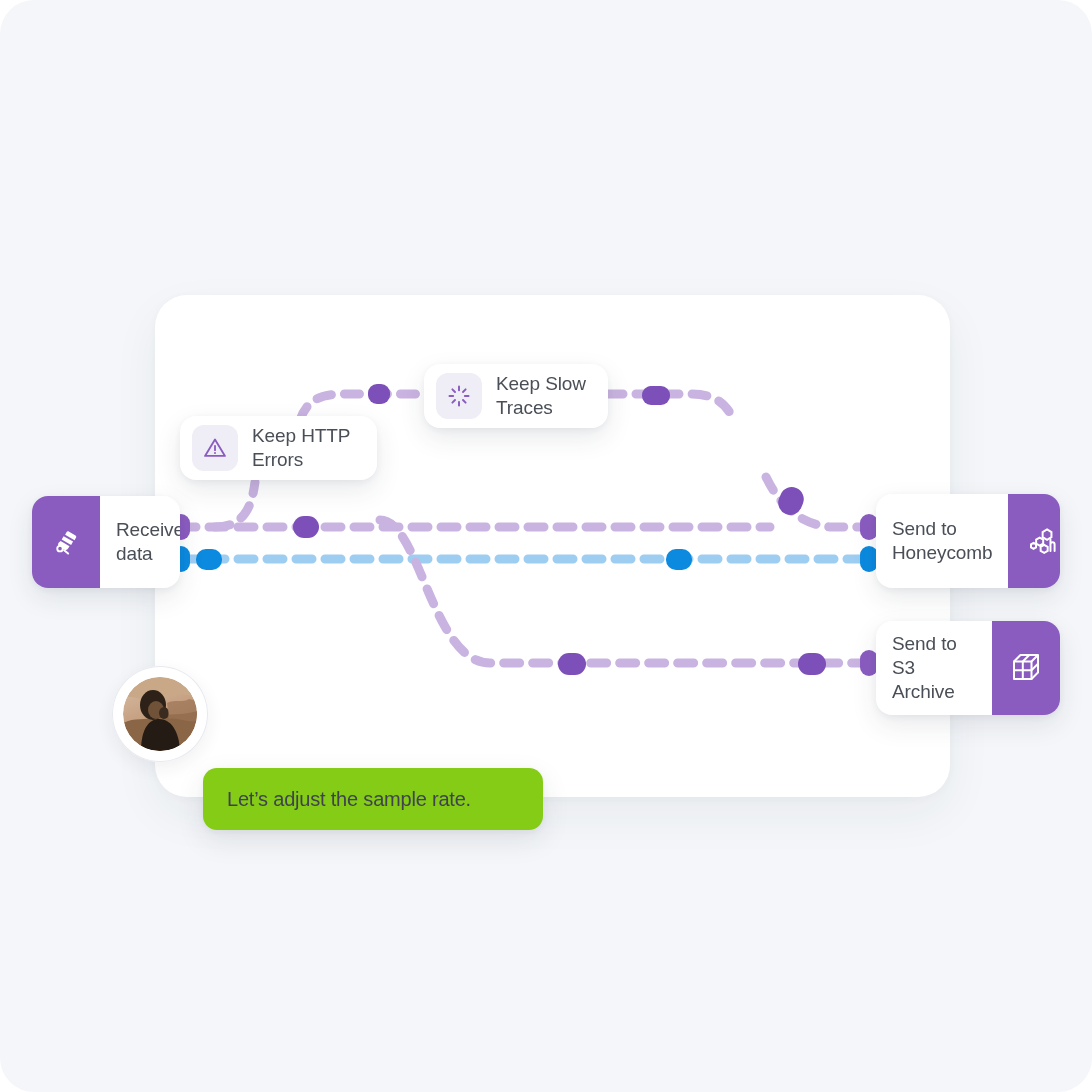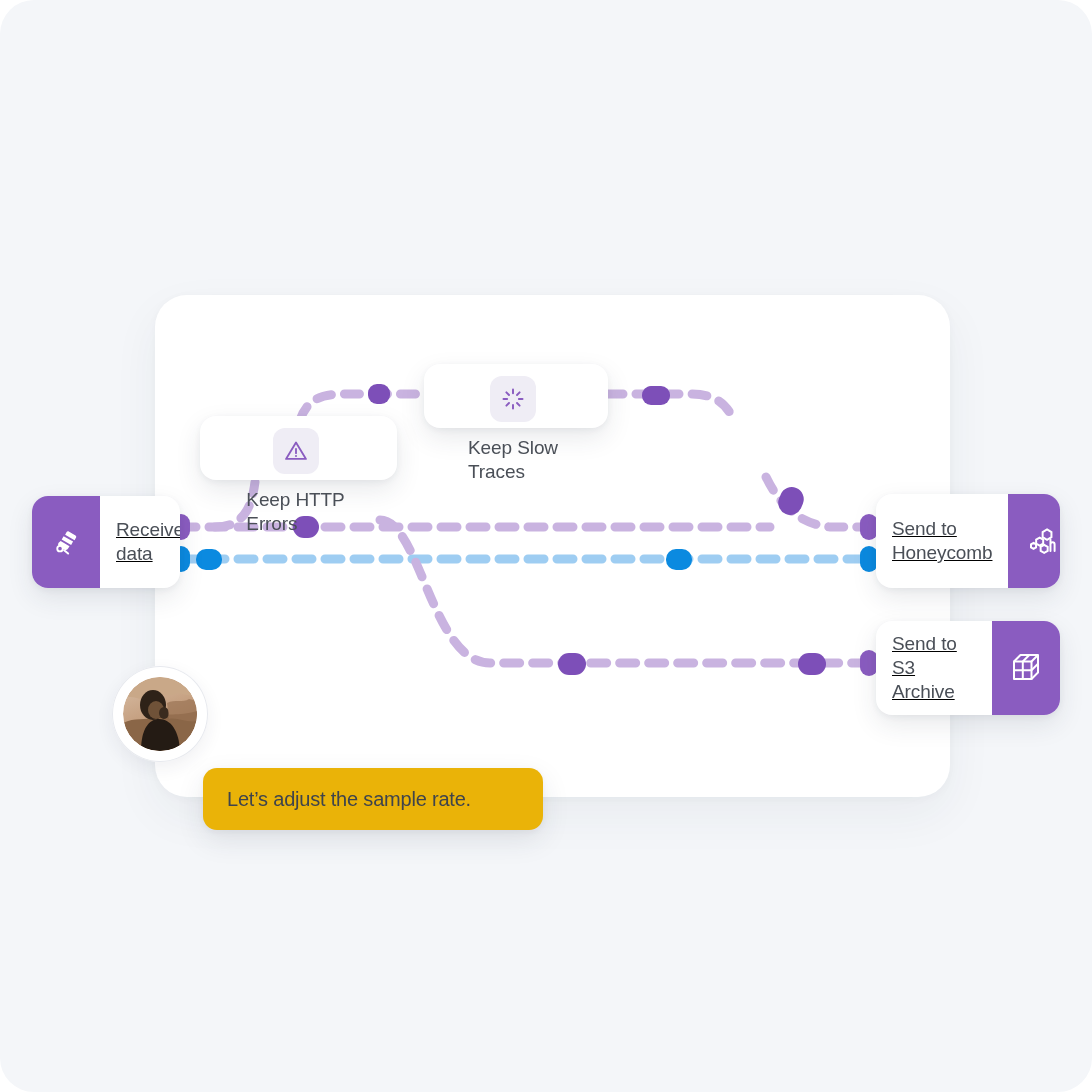--- a/index.html
+++ b/index.html
@@ -56,21 +56,20 @@
     border-radius: 16px;
     box-shadow: 0 10px 26px rgba(40, 48, 70, 0.10),
                 0 2px 6px rgba(40, 48, 70, 0.06);
     box-sizing: border-box;
   }
 
   
   .node-proc {
     padding: 12px 18px 12px 12px;
     gap: 14px;
-    flex-direction: column;
   }
   .node-proc .tile {
     width: 46px;
     height: 46px;
     border-radius: 12px;
     background: #efedf5;
     display: flex;
     align-items: center;
     justify-content: center;
     flex: 0 0 auto;
@@ -89,21 +88,20 @@
     align-items: center;
     justify-content: center;
     flex: 0 0 auto;
   }
   .node-endpoint .lbl-wrap {
     flex: 1 1 auto;
     display: flex;
     align-items: center;
     justify-content: flex-end;
     padding: 0 16px;
-    text-decoration: underline;
   }
   .node-endpoint.left-panel .panel { order: 0; }
   .node-endpoint.left-panel .lbl-wrap { order: 1; justify-content: flex-start; }
 
   .node-label {
     font-size: 19px;
     line-height: 1.28;
     color: #4a4f57;
     letter-spacing: -0.1px;
     white-space: pre-line;
@@ -134,21 +132,21 @@
     box-shadow: 0 0 0 3px #ffffff;
   }
 
   
   #speech-bubble {
     position: absolute;
     left: 203px;
     top: 768px;
     width: 340px;
     height: 62px;
-    background: #eab308;
+    background: #84cc16;
     border-radius: 14px;
     display: flex;
     align-items: center;
     padding: 0 24px;
     box-sizing: border-box;
     box-shadow: 0 10px 28px rgba(40, 48, 70, 0.10),
                 0 2px 6px rgba(40, 48, 70, 0.05);
   }
   #speech-text {
     font-size: 20px;
@@ -216,21 +214,21 @@
         <circle cx="7.2" cy="17.3" r="2.2" fill="#8a5cc0" stroke="#ffffff" stroke-width="1.5"></circle>
         <path d="M10.5 18.6l3.2 2.6" stroke="#ffffff" stroke-width="1.6" stroke-linecap="round"></path>
       </svg>
     </div>
     <div class="lbl-wrap">
       <span class="node-label">Receive
 data</span>
     </div>
   </div>
 
-  <div class="node node-proc" style="left:200px; top:416px; width:197px; height:64px;justify-content:space-between;">
+  <div class="node node-proc" style="left:180px; top:416px; width:197px; height:64px;">
     <div class="tile">
       <svg width="26" height="26" viewBox="0 0 24 24" fill="none">
         <path d="M12 4.2L21.2 19.3H2.8L12 4.2z" stroke="#8a5cc0" stroke-width="1.7" stroke-linejoin="round" fill="none"></path>
         <path d="M12 10v4" stroke="#8a5cc0" stroke-width="1.7" stroke-linecap="round"></path>
         <circle cx="12" cy="16.6" r="0.95" fill="#8a5cc0"></circle>
       </svg>
     </div>
     <span class="node-label">Keep HTTP
 Errors</span>
   </div>

